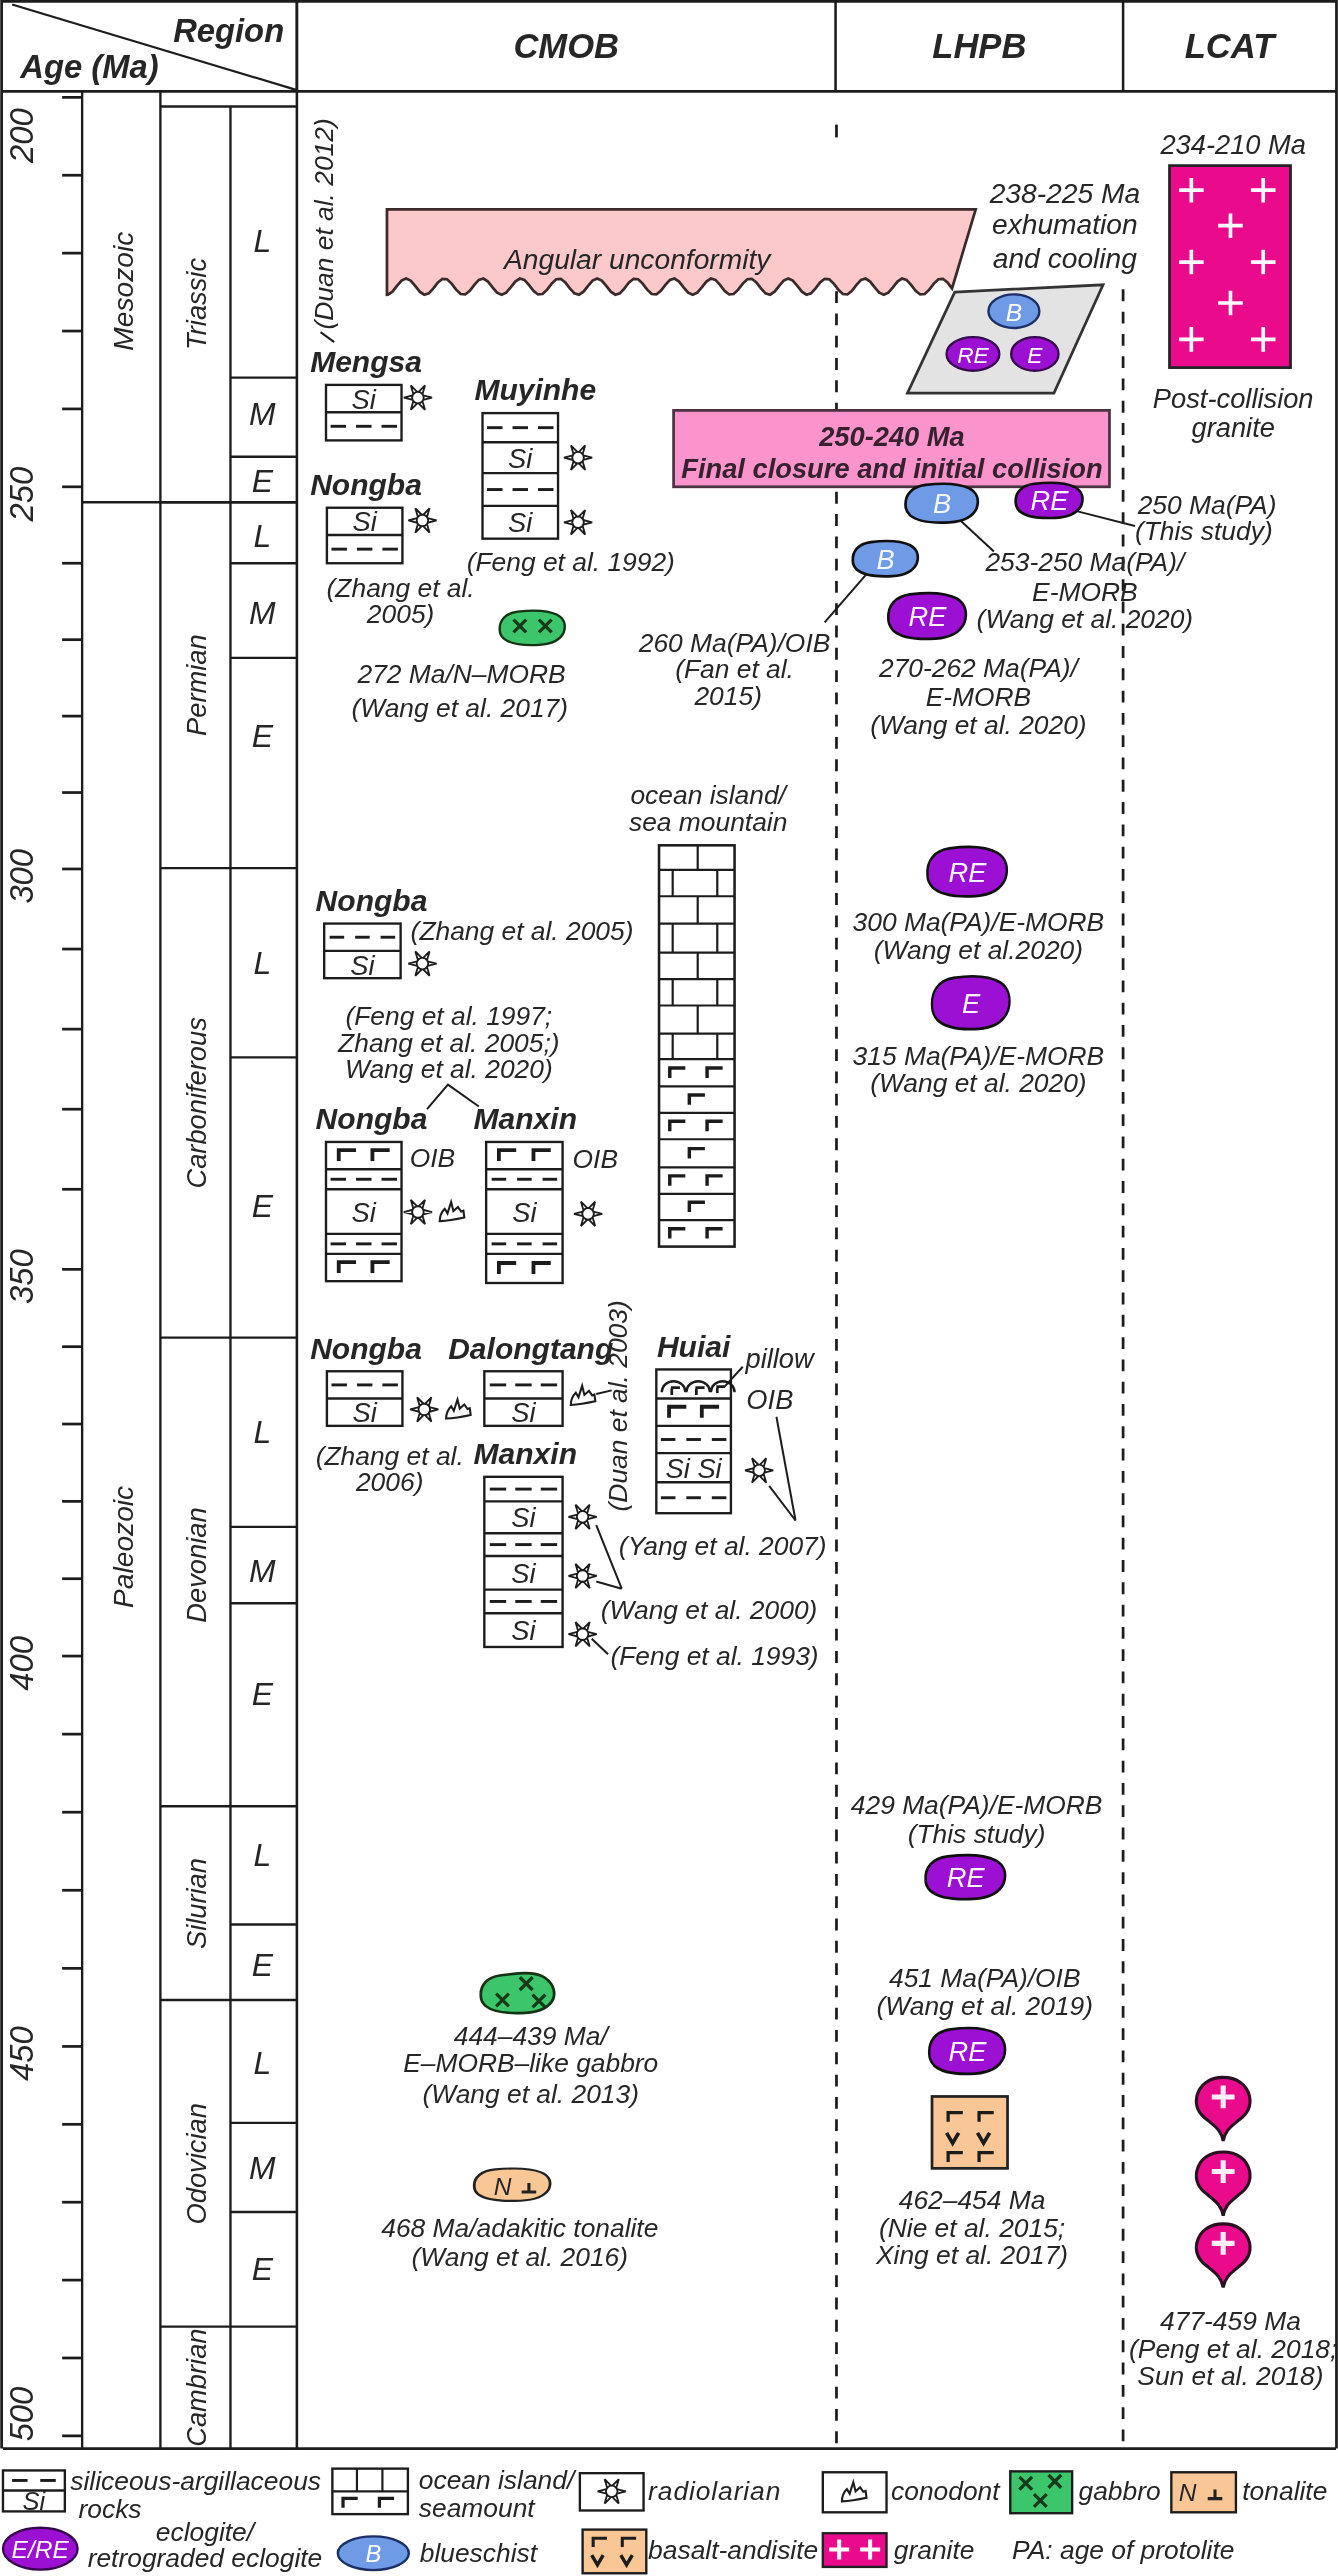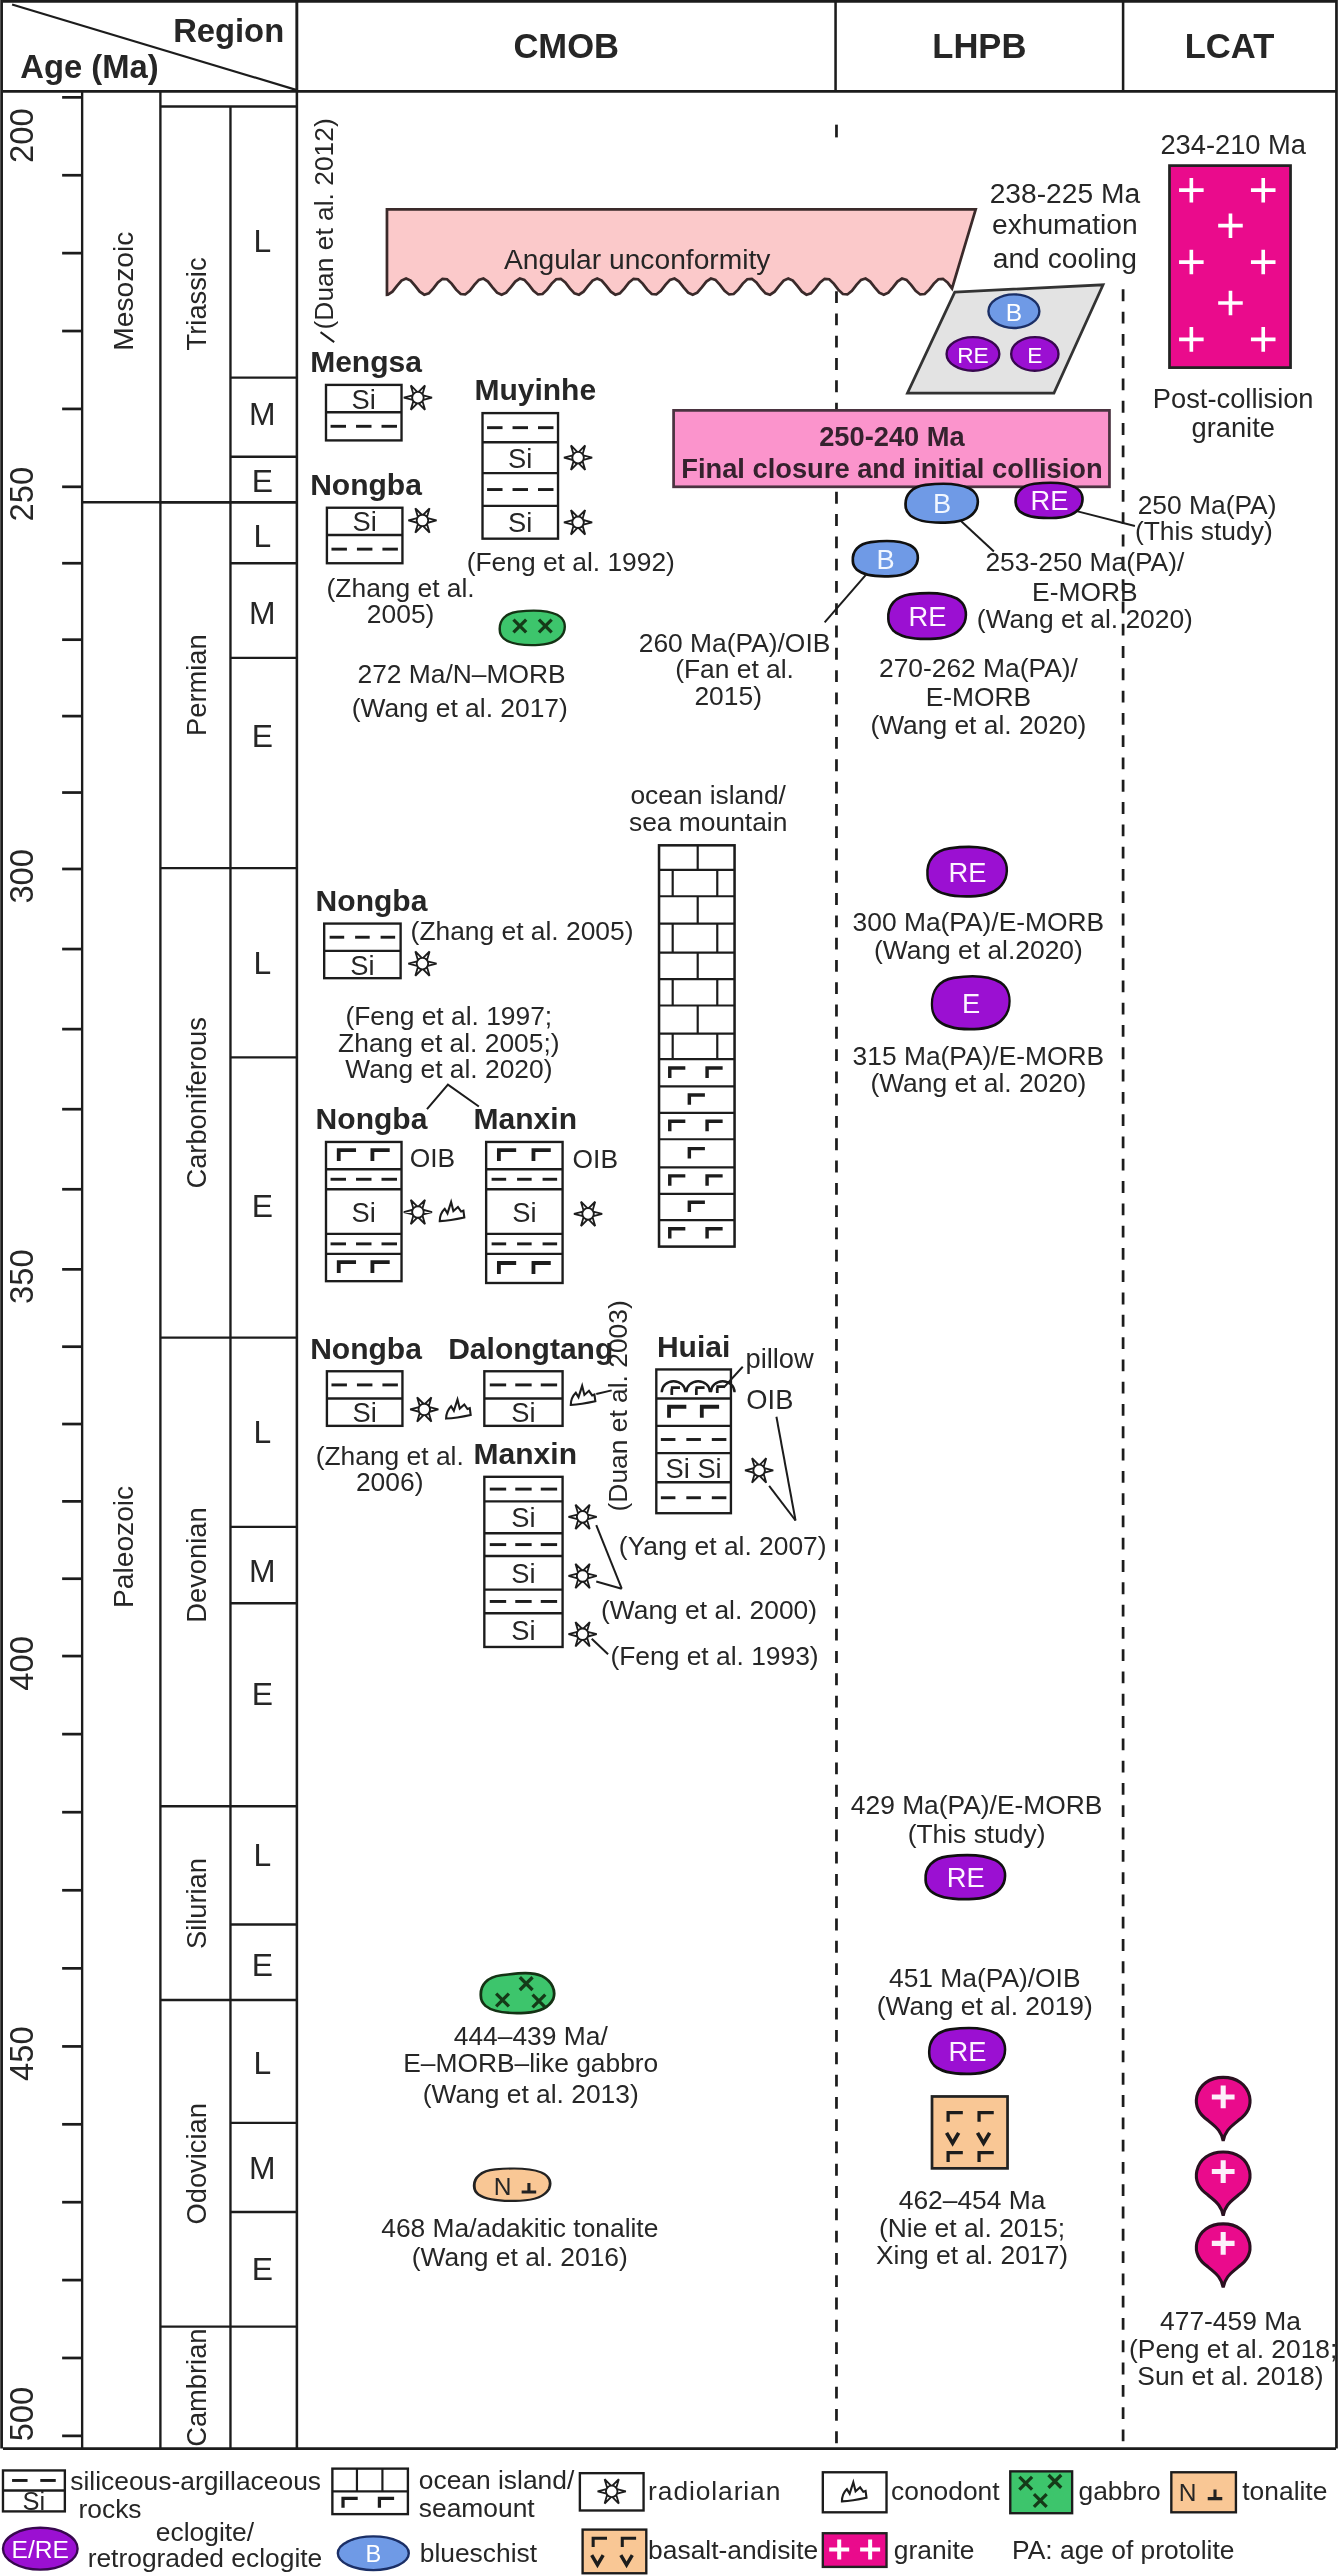--- a/index.html
+++ b/index.html
@@ -1,14 +1,14 @@
 <!DOCTYPE html>
 <html style="font-size:14.6px"><head><meta charset="utf-8"><style>
 html,body{margin:0;padding:0;background:#fff;}
-#fig{position:relative;width:1171px;height:2576px;font-family:"Liberation Sans",sans-serif;}
+#fig{position:relative;width:1171px;height:2576px;font-family:"Liberation Sans",sans-serif;font-style:italic;}
 </style></head><body>
 <div id="fig">
 <svg width="1339" height="2576" viewBox="0 0 1471 2831" font-family="Liberation Sans, sans-serif" fill="#262626">
 
 <line x1="3" y1="1.5" x2="1468" y2="1.5" stroke="#1c1c1c" stroke-width="3"></line>
 <line x1="1.5" y1="0" x2="1.5" y2="2691" stroke="#1c1c1c" stroke-width="3"></line>
 <line x1="1468.5" y1="0" x2="1468.5" y2="2691" stroke="#1c1c1c" stroke-width="3"></line>
 <line x1="3" y1="2691" x2="1468" y2="2691" stroke="#1c1c1c" stroke-width="3"></line>
 
 <line x1="3" y1="100.5" x2="1468.5" y2="100.5" stroke="#1c1c1c" stroke-width="3"></line>

